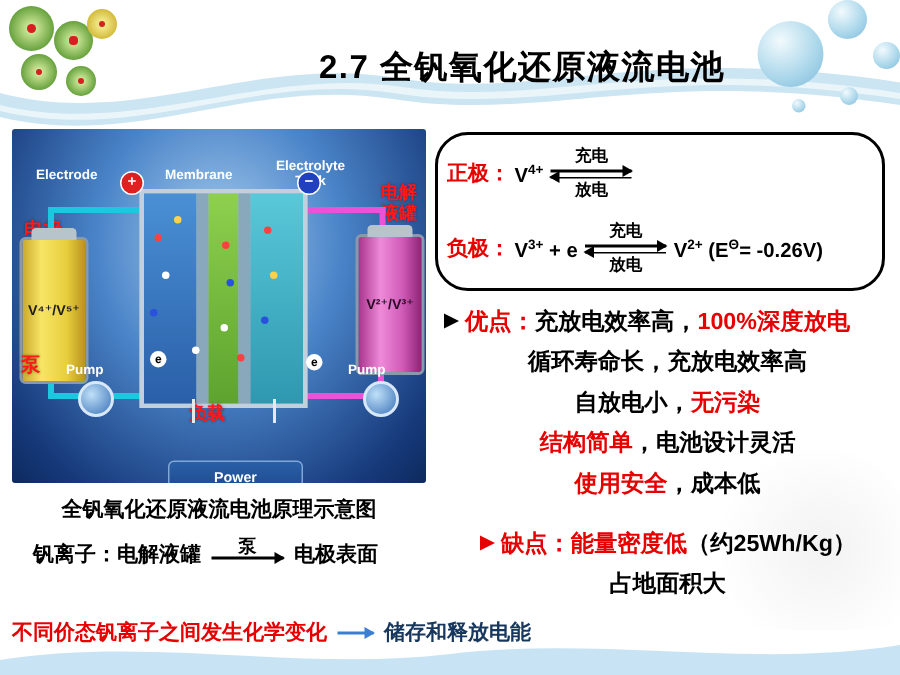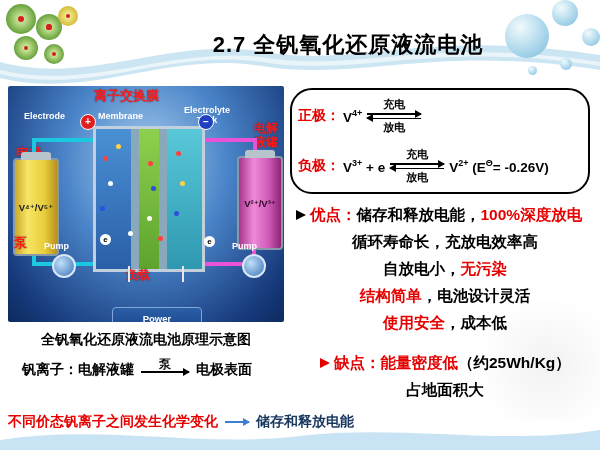--- a/index.html
+++ b/index.html
@@ -133,27 +133,26 @@
 
   <div class="bubble" style="left:505px;top:14px;width:44px;height:44px;"></div>
   <div class="bubble" style="left:552px;top:0px;width:26px;height:26px;"></div>
   <div class="bubble" style="left:582px;top:28px;width:18px;height:18px;"></div>
   <div class="bubble" style="left:560px;top:58px;width:12px;height:12px;"></div>
   <div class="bubble" style="left:528px;top:66px;width:9px;height:9px;"></div>
 
   <div class="title">2.7  全钒氧化还原液流电池</div>
 
   <div class="diagram">
-    <span class="dg dg-red" style="left:86px;top:1px;font-size:13px;">离子交换膜</span>
     <span class="dg dg-red" style="left:246px;top:2px;font-size:12px;line-height:14px;text-align:center;">
         <span style="display:block;margin-top:33px;">电解</span>
         <span style="display:block;">液罐</span>
       </span>
     <span class="dg dg-wh" style="left:16px;top:25px;">Electrode</span>
-    <span class="dg dg-wh" style="left:90px;top:25px;">Membrane</span>
+    <span class="dg dg-wh" style="left:102px;top:25px;">Membrane</span>
     <span class="dg dg-wh" style="left:176px;top:19px;line-height:10px;text-align:center;">
         <span style="display:block;">Electrolyte</span>
         <span style="display:block;">Tank</span>
       </span>
     <span class="dg dg-red" style="left:8px;top:58px;font-size:13px;">电极</span>
 
     <div class="pipe cyan" style="left:24px;top:52px;width:63px;height:4px;"></div>
     <div class="pipe cyan" style="left:24px;top:52px;width:4px;height:22px;"></div>
     <div class="pipe mag" style="left:189px;top:52px;width:60px;height:4px;"></div>
     <div class="pipe mag" style="left:245px;top:52px;width:4px;height:20px;"></div>
@@ -237,21 +236,21 @@
             <span class="arr arr-l"></span>
           </span>
         <span>放电</span>
       </span>
       <span><span>V</span><sup>2+</sup><span> (E</span><sup>Θ</sup><span>= -0.26V)</span></span>
     </div>
   </div>
 
   <div class="points">
     <div class="pt left">
-      <span class="tri"></span><span class="red">优点：</span><span>储存和释放电能，</span><span class="red">100%深度放电</span>
+      <span class="tri"></span><span class="red">优点：</span><span>充放电效率高，</span><span class="red">100%深度放电</span>
     </div>
     <div class="pt">循环寿命长，充放电效率高</div>
     <div class="pt"><span>自放电小，</span><span class="red">无污染</span></div>
     <div class="pt"><span class="red">结构简单</span><span>，电池设计灵活</span></div>
     <div class="pt"><span class="red">使用安全</span><span>，成本低</span></div>
     <div class="pt left con">
       <span class="tri red-tri"></span><span class="red">缺点：能量密度低</span><span>（约25Wh/Kg）</span>
     </div>
     <div class="pt">占地面积大</div>
   </div>

